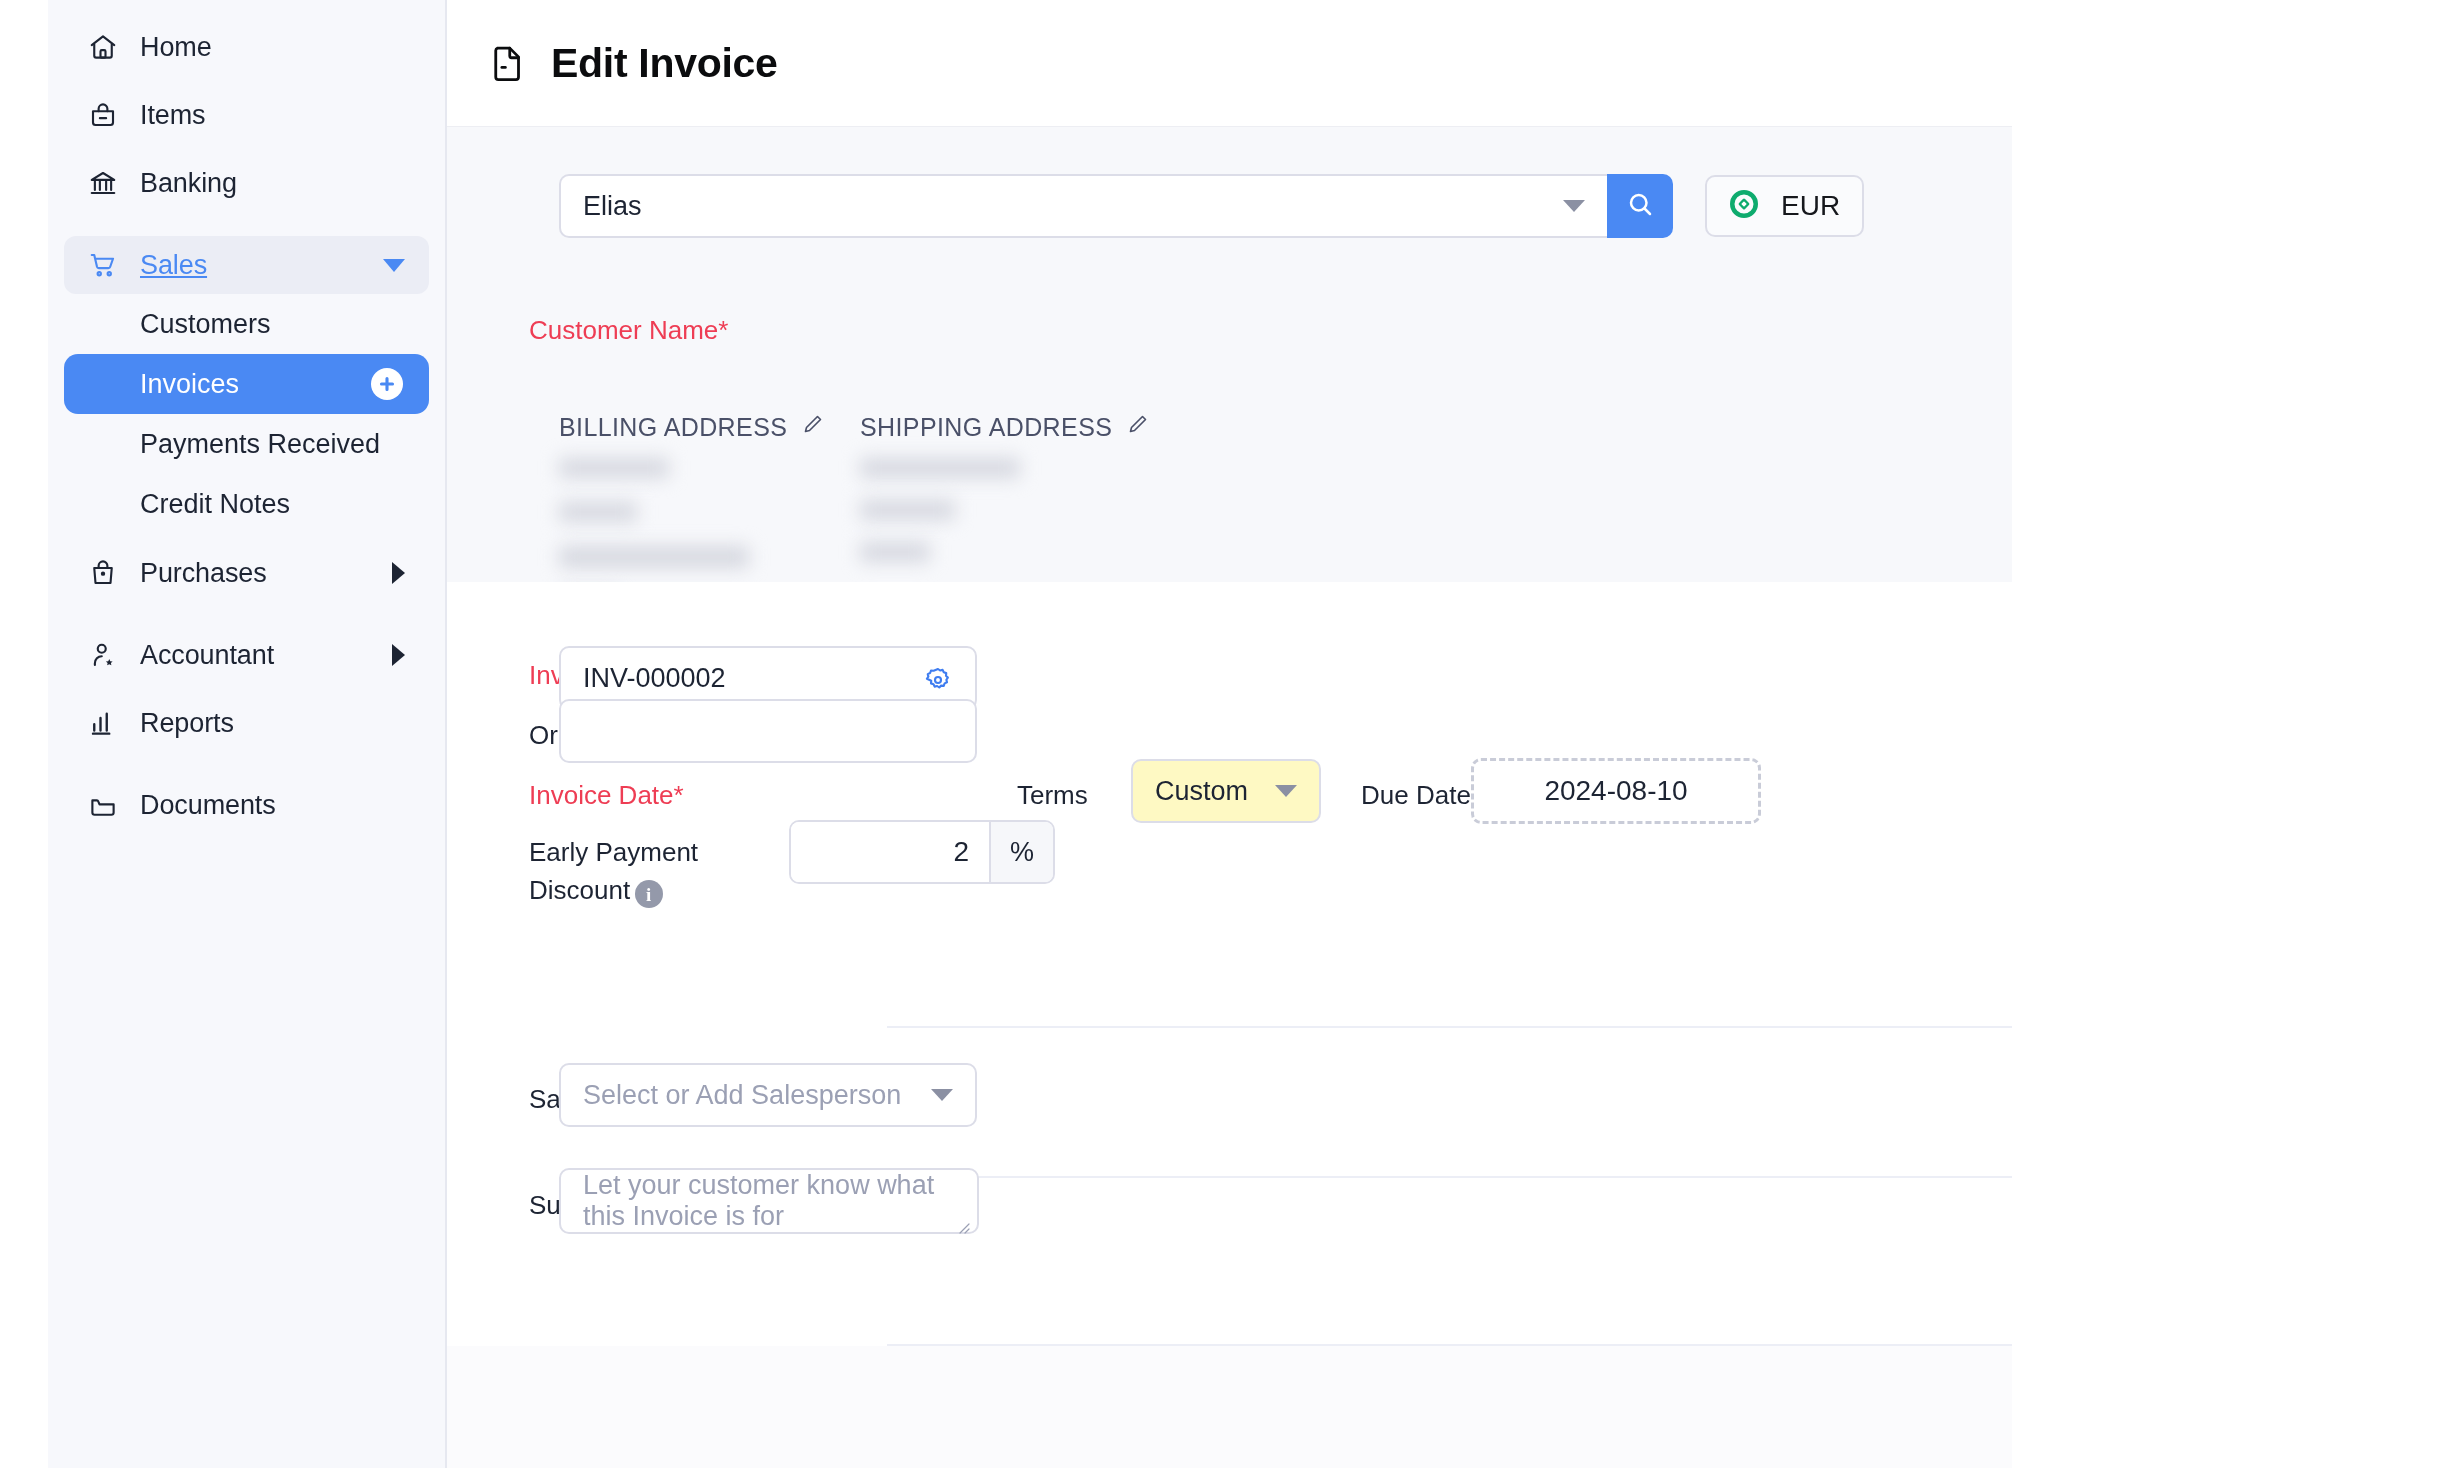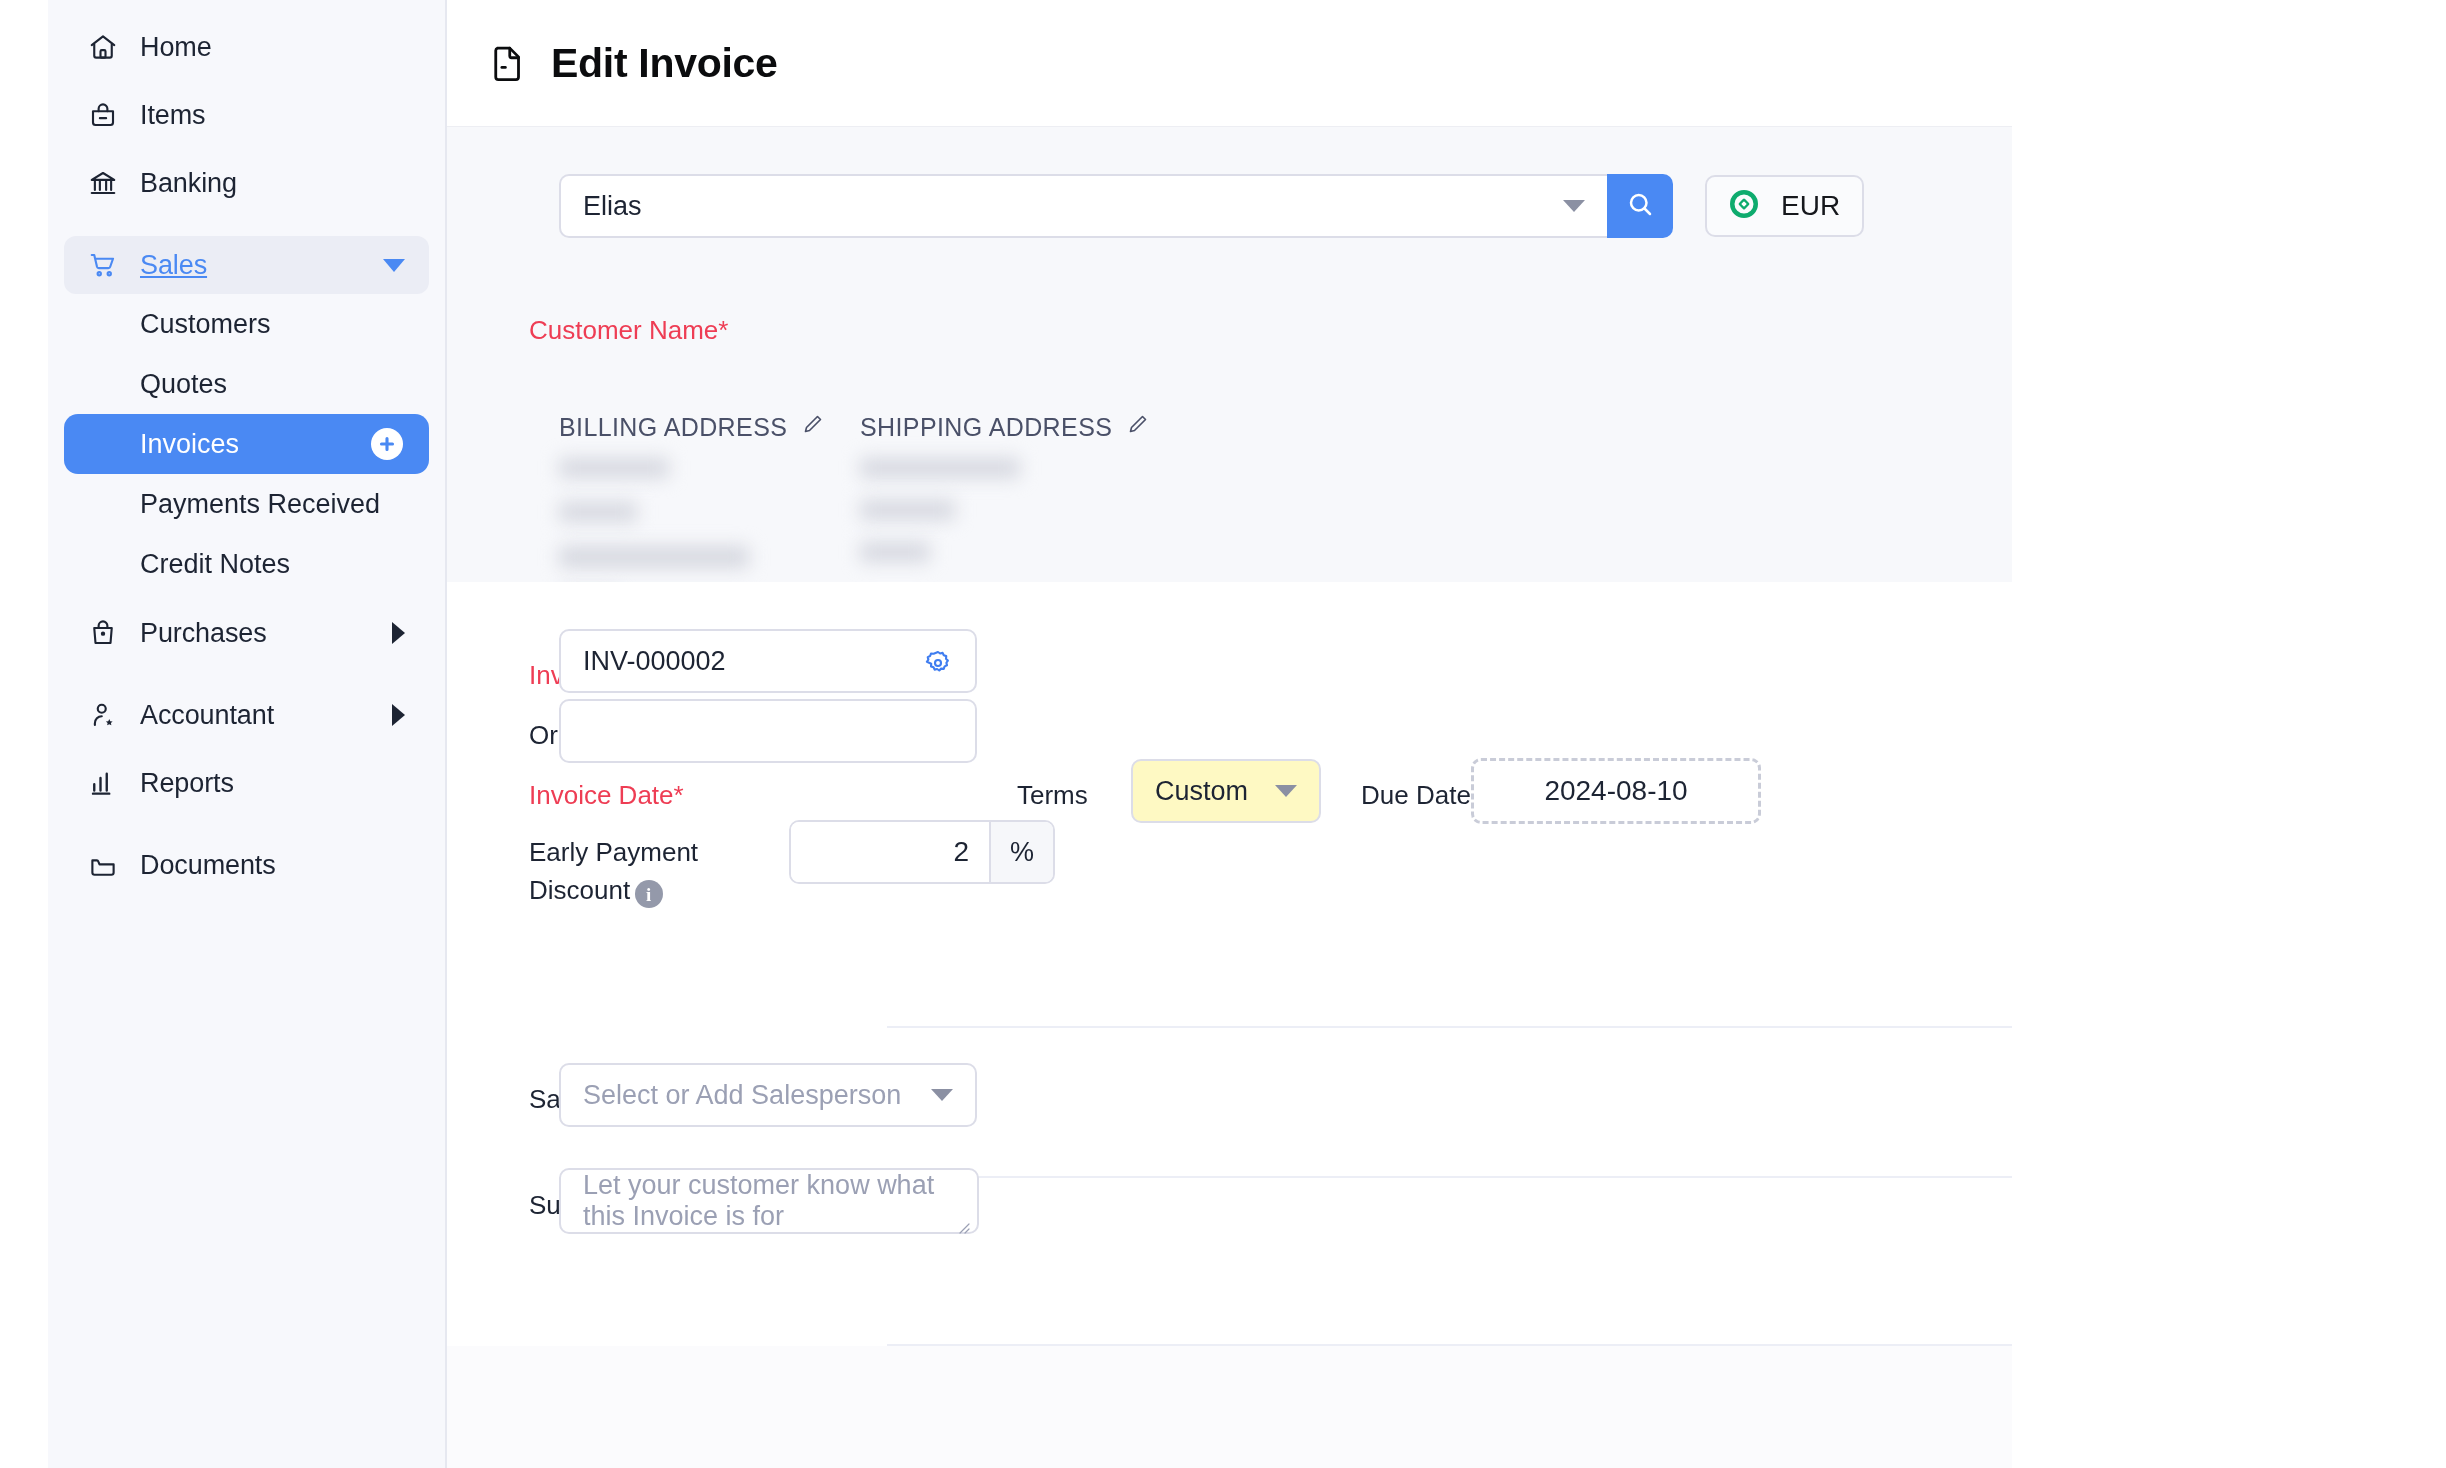--- a/index.html
+++ b/index.html
@@ -357,23 +357,20 @@
         </svg>
       </span>
       <span class="lbl">Sales</span>
       <span class="caret caret-down"></span>
     </div>
 
     <div class="subnav-item">
       <span class="lbl">Customers</span>
     </div>
 
-    <div class="subnav-item">
-      <span class="lbl">Quotes</span>
-    </div>
 
     <div class="subnav-item selected">
       <span class="lbl">Invoices</span>
       <span class="plus-badge">
         <svg width="22" height="22" viewBox="0 0 24 24" fill="none" stroke="#4a89f3" stroke-width="3.4" stroke-linecap="round">
           <path d="M12 6v12M6 12h12"></path>
         </svg>
       </span>
     </div>
 
@@ -515,21 +512,21 @@
           <div class="blur-line" style="width:70px;height:20px;margin-top:22px;"></div>
         </div>
       </div>
     </section>
 
     <section class="body-panel" style="height:886px;">
 
       <div style="position:absolute;left:82px;top:78px;">
         <span class="field-label req">Invoice#*</span>
       </div>
-      <div class="inp" style="position:absolute;left:112px;top:47px;width:418px;">
+      <div class="inp" style="position:absolute;left:112px;top:64px;width:418px;">
         <span>INV-000002</span>
         <span class="gear-ico">
           <svg width="30" height="30" viewBox="0 0 24 24" fill="none" stroke="#3f7df0" stroke-width="1.7">
             <circle cx="12" cy="12" r="2.4"></circle>
             <path d="M12 3.2l1.7 1.2 2-.5.9 1.9 2 .7-.2 2.1 1.5 1.5-1.2 1.7.5 2-1.9.9-.7 2-2.1-.2-1.5 1.5-1.7-1.2-2 .5-.9-1.9-2-.7.2-2.1L3.1 11l1.2-1.7-.5-2 1.9-.9.7-2 2.1.2z" stroke-linejoin="round"></path>
           </svg>
         </span>
       </div>
 
       <div style="position:absolute;left:82px;top:138px;">

